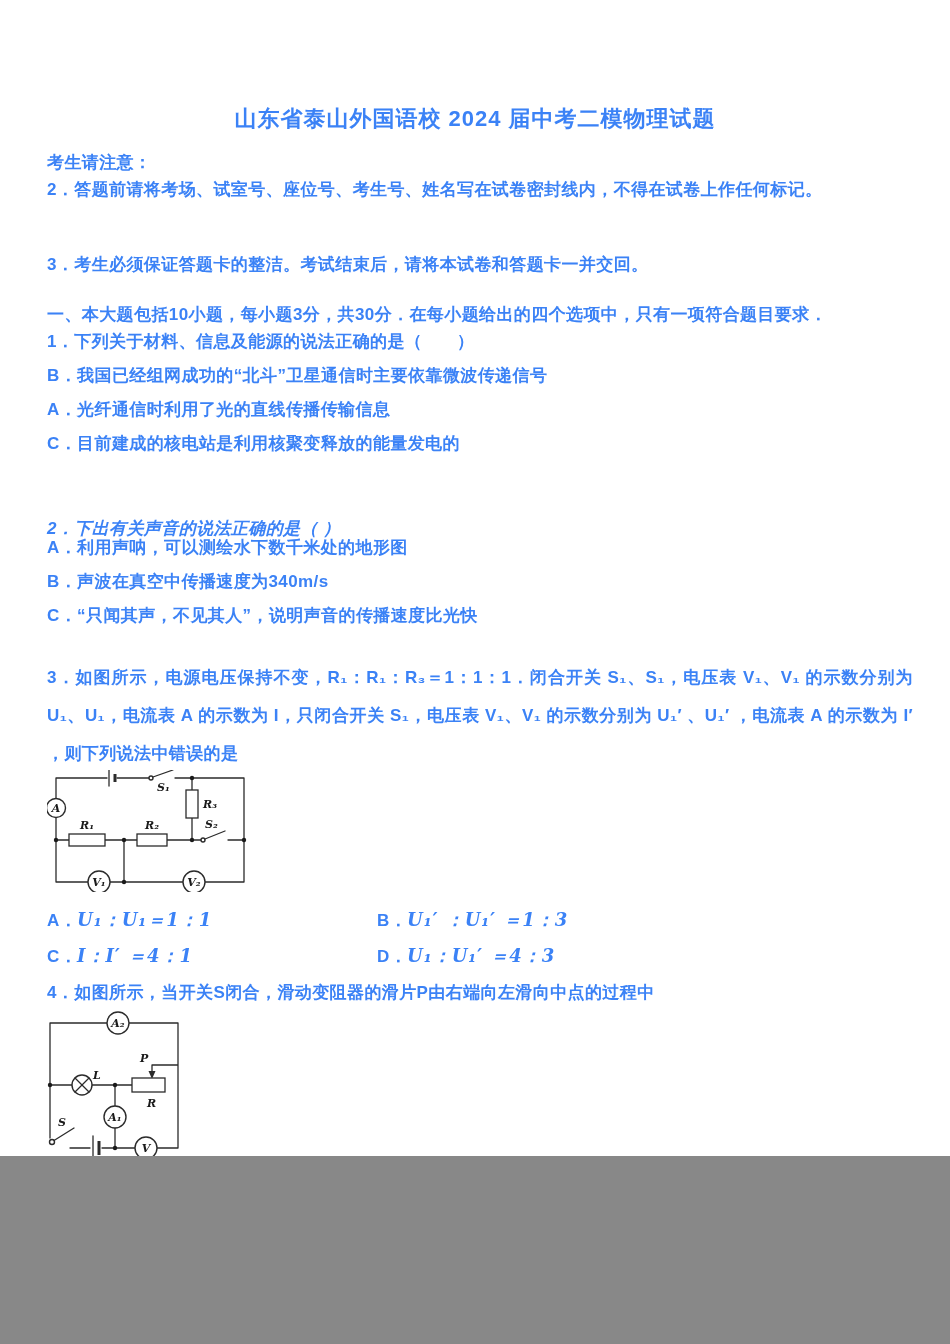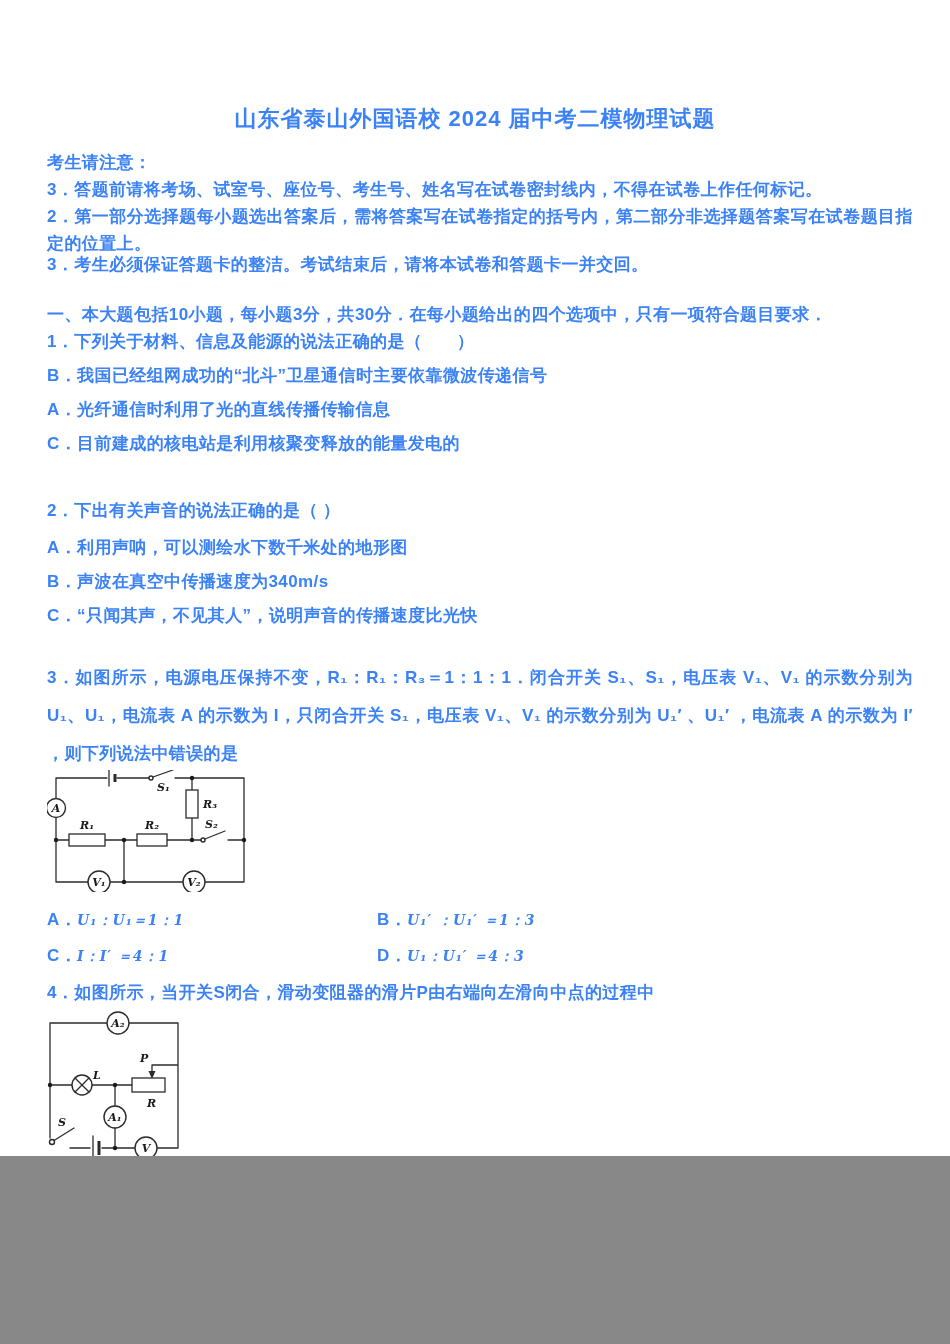--- a/index.html
+++ b/index.html
@@ -13,21 +13,21 @@
   .doc-title{
     top:104px;left:0;width:950px;text-align:center;
     font-size:22px;font-weight:700;letter-spacing:1px;
   }
   .body-text{font-size:17px;font-weight:600;letter-spacing:0.4px;line-height:27px;}
   .para{width:866px;text-align:justify;}
   .q3para{line-height:38px;}
   .optlist .opt{height:34px;line-height:34px;white-space:nowrap;}
   .formula{
     font-family:"DejaVu Serif","Liberation Serif",serif;
-    font-style:italic;font-weight:700;font-size:14px;letter-spacing:1px;
+    font-style:italic;font-weight:700;font-size:18px;letter-spacing:1px;
   }
   .opt2 .ltr{font-weight:700;}
   svg{display:block;}
   svg .wire{stroke:#2b2b2b;stroke-width:1.3;fill:none;stroke-linecap:round;}
   svg .thick{stroke:#2b2b2b;stroke-width:3;fill:none;}
   svg .box{stroke:#2b2b2b;stroke-width:1.3;fill:#ffffff;}
   svg .dot{fill:#1a1a1a;stroke:none;}
   svg .meter{stroke:#2b2b2b;stroke-width:1.4;fill:#ffffff;}
   svg text{
     font-family:"DejaVu Serif","Liberation Serif",serif;
@@ -37,34 +37,33 @@
   svg .arrowhead{fill:#2b2b2b;stroke:none;}
 </style>
 </head>
 <body>
 
 <div class="page">
 
   <div class="abs doc-title">山东省泰山外国语校 2024 届中考二模物理试题</div>
 
   <div class="abs body-text" style="top:149px;left:47px;">考生请注意：</div>
-  <div class="abs body-text" style="top:176px;left:47px;white-space:nowrap;">3．答题前请将考场、试室号、座位号、考生号、姓名写在试卷密封线内，不得在试卷上作任何标记。</div>
-  <div class="abs body-text para" style="top:203px;left:47px;">2．第一部分选择题每小题选出答案后，需将答案写在试卷指定的括号内，第二部分非选择题答案写在试卷题目指定的位置上。</div>
+  <div class="abs body-text" style="top:176px;left:47px;white-space:nowrap;">2．答题前请将考场、试室号、座位号、考生号、姓名写在试卷密封线内，不得在试卷上作任何标记。</div>
   <div class="abs body-text" style="top:251px;left:47px;white-space:nowrap;text-align:center;">3．考生必须保证答题卡的整洁。考试结束后，请将本试卷和答题卡一并交回。</div>
 
   <div class="abs body-text" style="top:301px;left:47px;white-space:nowrap;">一、本大题包括10小题，每小题3分，共30分．在每小题给出的四个选项中，只有一项符合题目要求．</div>
 
   <div class="abs body-text" style="top:328px;left:47px;white-space:nowrap;">1．下列关于材料、信息及能源的说法正确的是（　　）</div>
   <div class="abs body-text optlist" style="top:359px;left:47px;">
     <div class="opt">B．我国已经组网成功的“北斗”卫星通信时主要依靠微波传递信号</div>
     <div class="opt">A．光纤通信时利用了光的直线传播传输信息</div>
     <div class="opt">C．目前建成的核电站是利用核聚变释放的能量发电的</div>
   </div>
 
-  <div class="abs body-text" style="top:497px;left:47px;white-space:nowrap;">2．下出有关声音的说法正确的是（ ）</div>
+  <div class="abs body-text" style="top:515px;left:47px;white-space:nowrap;font-style:italic;">2．下出有关声音的说法正确的是（ ）</div>
   <div class="abs body-text optlist" style="top:531px;left:47px;">
     <div class="opt">A．利用声呐，可以测绘水下数千米处的地形图</div>
     <div class="opt">B．声波在真空中传播速度为340m/s</div>
     <div class="opt">C．“只闻其声，不见其人”，说明声音的传播速度比光快</div>
   </div>
 
   <div class="abs body-text para q3para" style="top:659px;left:47px;">3．如图所示，电源电压保持不变，R₁：R₁：R₃＝1：1：1．闭合开关 S₁、S₁，电压表 V₁、V₁ 的示数分别为 U₁、U₁，电流表 A 的示数为 I，只闭合开关 S₁，电压表 V₁、V₁ 的示数分别为 U₁′ 、U₁′ ，电流表 A 的示数为 I′ ，则下列说法中错误的是</div>
 
   <svg class="abs" style="top:770px;left:47px;" width="204" height="122" viewBox="0 0 204 122">
     <path class="wire" d="M9,8 H60 M70,8 H102 M128,8 H197 M197,8 V112 M9,8 V28.5 M9,47.5 V112 M9,70 H22 M58,70 H90 M120,70 H154 M181,70 H197 M9,112 H41 M63,112 H136 M158,112 H197 M77,70 V112 M145,8 V20 M145,48 V70"></path>

